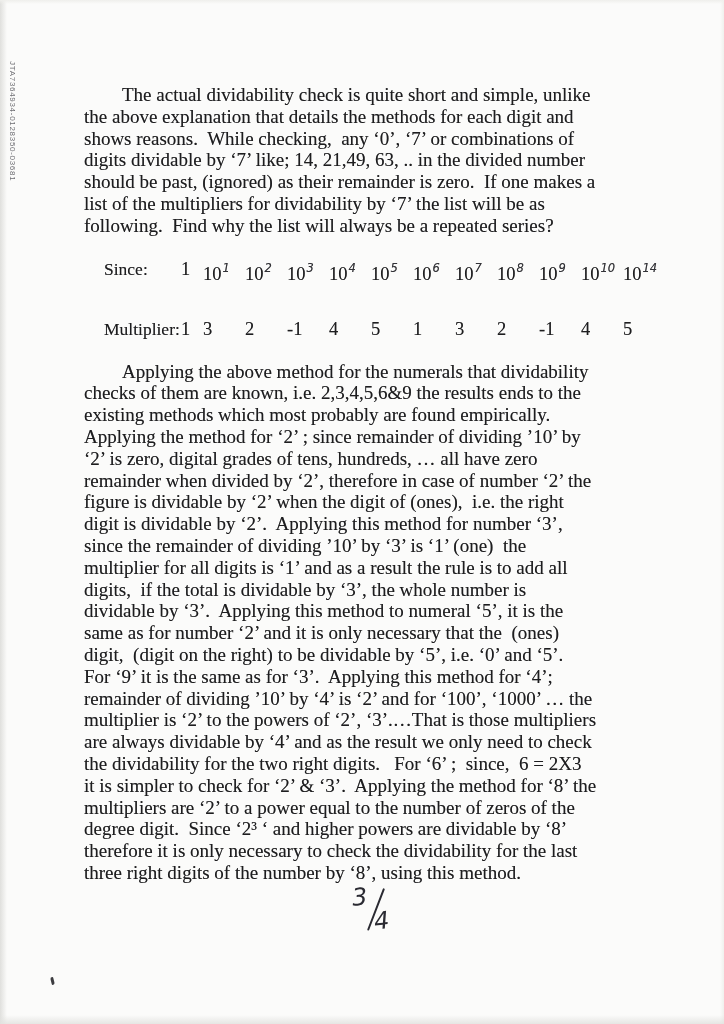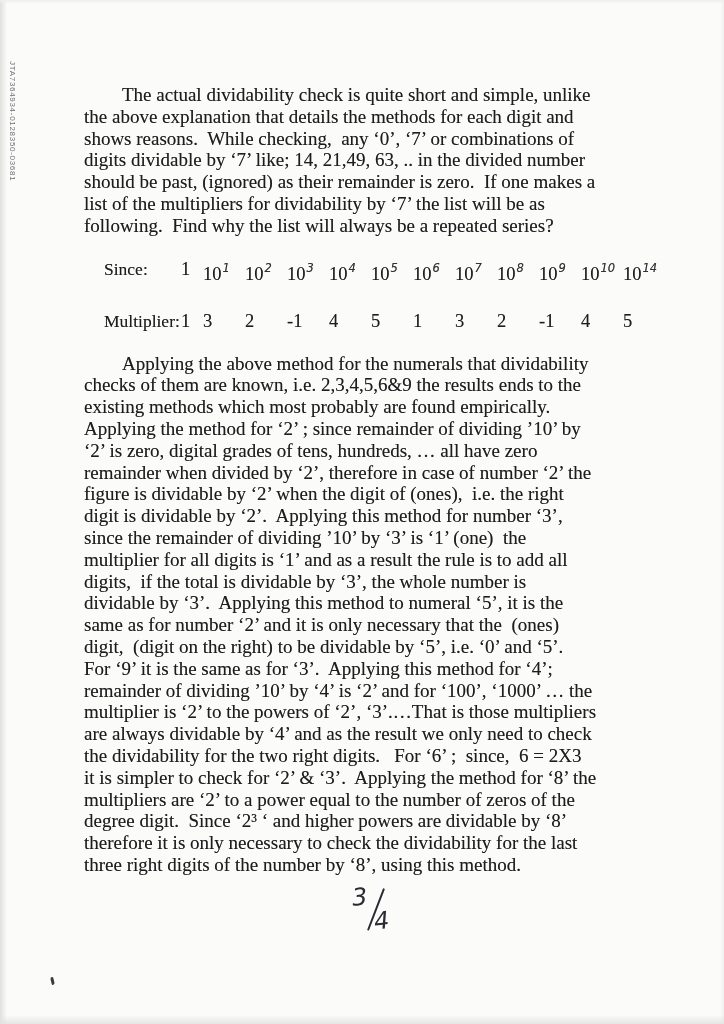--- a/index.html
+++ b/index.html
@@ -42,21 +42,21 @@
     white-space: pre;        
     text-indent: 38px;       
     text-shadow: 0 0 0.4px rgba(20,20,20,.45);
   }
   #para2 { margin-top: 18px; }
 
   
   .num-row { position: relative; height: 24px; font-size: 18.5px;
              text-shadow: 0 0 0.4px rgba(20,20,20,.45); }
   #column-row     { margin-top: 22px; }
-  #multiplier-row { margin-top: 28px; }
+  #multiplier-row { margin-top: 36px; }
   .row-label { position: absolute; left: 20px; top: 0; font-size: 17.5px; white-space: nowrap; }
   .cells { position: absolute; left: 97px; top: 0; display: flex; }
   .cell  { width: 42px; flex: 0 0 auto; }
   .cell.c0 { width: 22px; }
   .hw-exp {
     font-family: "DejaVu Sans", sans-serif;
     font-style: italic;
     font-size: 11.5px;
     position: relative; top: -1px; left: 1px;
     color: #323237;

